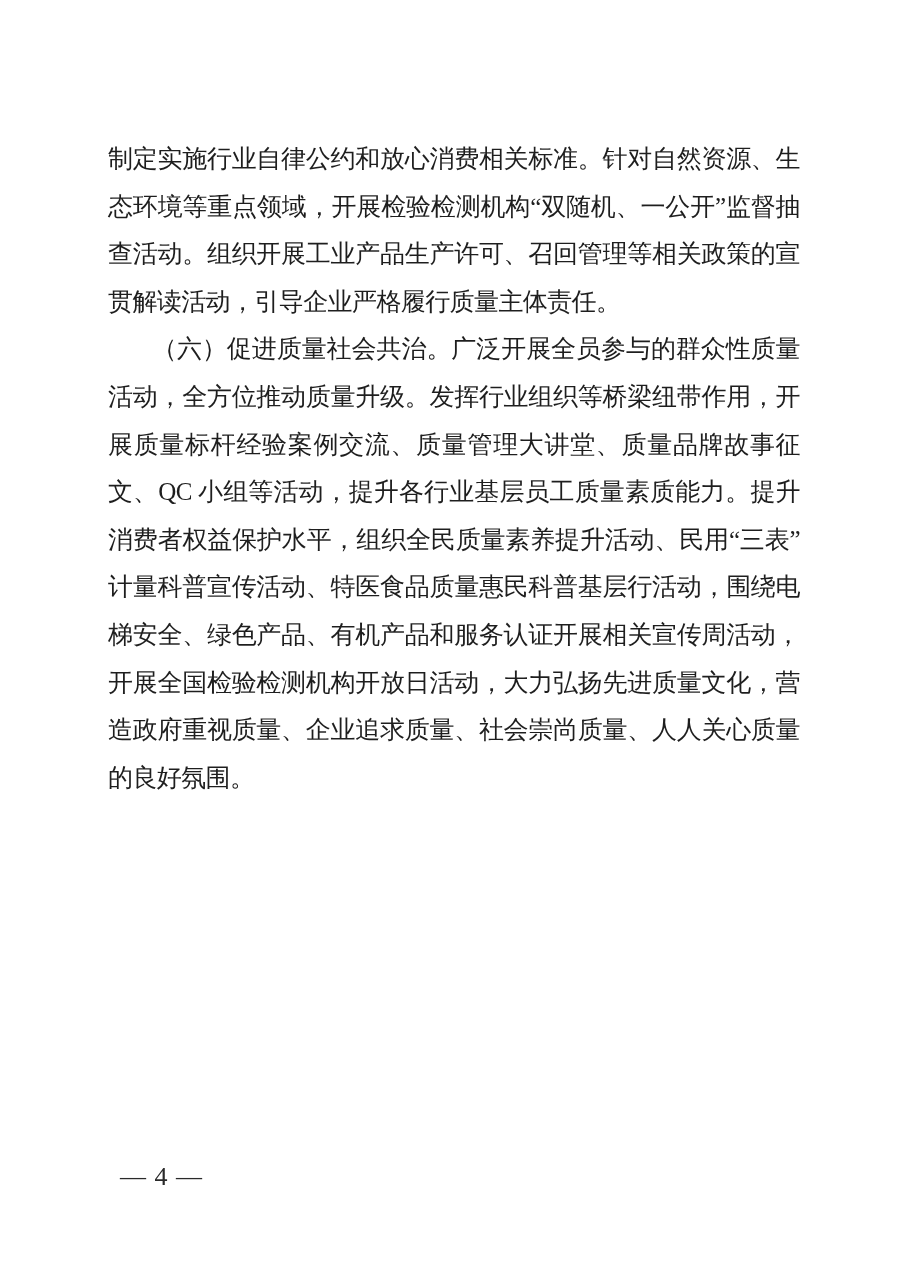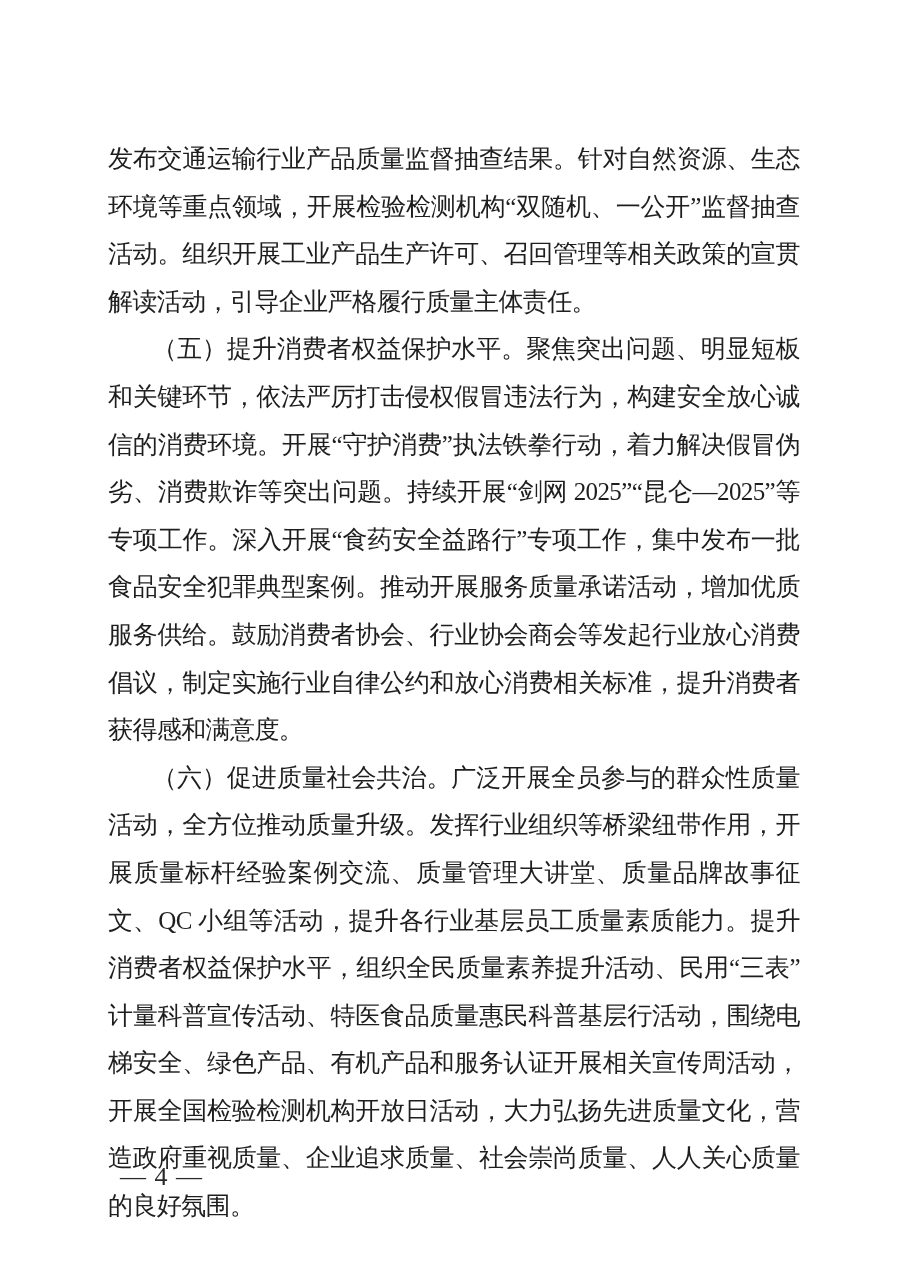--- a/index.html
+++ b/index.html
@@ -45,20 +45,19 @@
     color: #2a2a2a;
     white-space: nowrap;
   }
 </style>
 </head>
 <body>
 
 <div class="sheet">
 
   <div class="text-block">
-    <p>发布交通运输行业产品质量监督抽查结果。针对自然资源、生态环境等重点领域，开展检验检测机构“双随机、一公开”监督抽查活动。组织开展工业产品生产许可、召回管理等相关政策的宣贯解读活动，引导企业严格履行质量主体责任。</p>
-    <p class="indent">（五）提升消费者权益保护水平。聚焦突出问题、明显短板和关键环节，依法严厉打击侵权假冒违法行为，构建安全放心诚信的消费环境。开展“守护消费”执法铁拳行动，着力解决假冒伪劣、消费欺诈等突出问题。持续开展“剑网 2025”“昆仑—2025”等专项工作。深入开展“食药安全益路行”专项工作，集中发布一批食品安全犯罪典型案例。推动开展服务质量承诺活动，增加优质服务供给。鼓励消费者协会、行业协会商会等发起行业放心消费倡议，制定实施行业自律公约和放心消费相关标准，提升消费者获得感和满意度。</p>
+    <p>制定实施行业自律公约和放心消费相关标准。针对自然资源、生态环境等重点领域，开展检验检测机构“双随机、一公开”监督抽查活动。组织开展工业产品生产许可、召回管理等相关政策的宣贯解读活动，引导企业严格履行质量主体责任。</p>
     <p class="indent">（六）促进质量社会共治。广泛开展全员参与的群众性质量活动，全方位推动质量升级。发挥行业组织等桥梁纽带作用，开展质量标杆经验案例交流、质量管理大讲堂、质量品牌故事征文、QC 小组等活动，提升各行业基层员工质量素质能力。提升消费者权益保护水平，组织全民质量素养提升活动、民用“三表”计量科普宣传活动、特医食品质量惠民科普基层行活动，围绕电梯安全、绿色产品、有机产品和服务认证开展相关宣传周活动，开展全国检验检测机构开放日活动，大力弘扬先进质量文化，营造政府重视质量、企业追求质量、社会崇尚质量、人人关心质量的良好氛围。</p>
   </div>
 
   <div class="page-footer">— 4 —</div>
 
 </div>
 
 </body></html>

